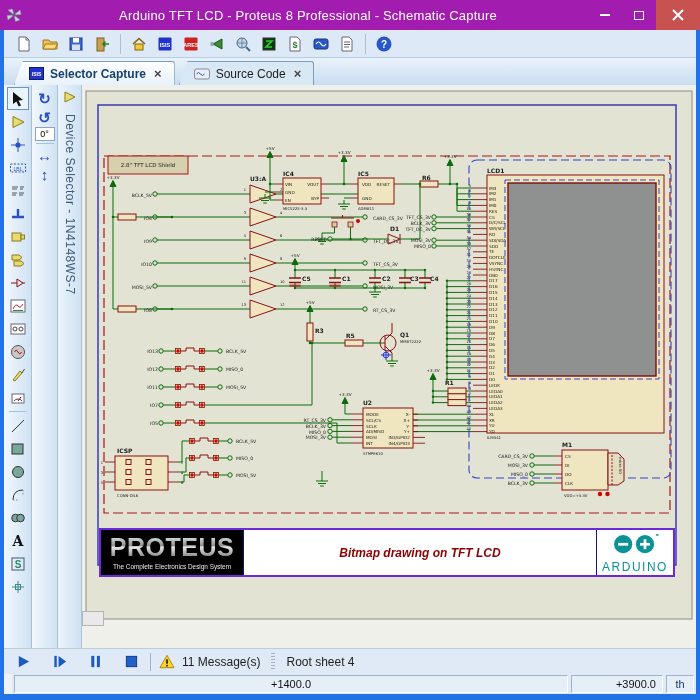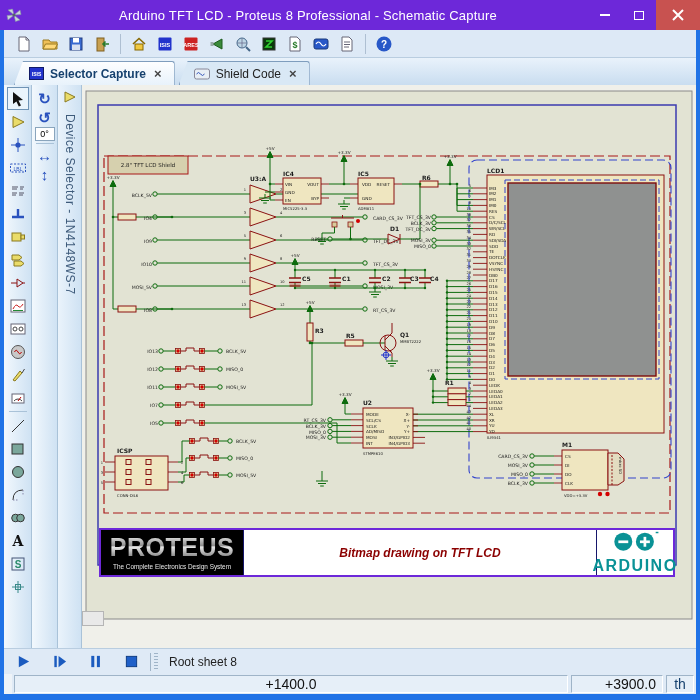--- a/index.html
+++ b/index.html
@@ -1,21 +1,21 @@
 <!DOCTYPE html>
 <html><head>
 <meta charset="utf-8">
 <style>
   * { margin:0; padding:0; box-sizing:border-box; }
   html,body { width:700px; height:700px; overflow:hidden; }
   body { font-family:"Liberation Sans", sans-serif; font-size:12px; background:#2173e6; }
   .window { width:700px; height:700px; display:flex; flex-direction:column;
             border-left:4px solid #2173e6; border-right:4px solid #2173e6; border-bottom:6px solid #2173e6; background:#eef3f8; }
   
-  .titlebar { height:30px; margin:0 -4px; background:#6d28d9; display:flex; align-items:center; color:#fff; flex:0 0 auto; }
+  .titlebar { height:30px; margin:0 -4px; background:#a21caf; display:flex; align-items:center; color:#fff; flex:0 0 auto; }
   .titlebar .appicon { width:28px; display:flex; justify-content:center; }
   .titlebar .title { flex:1; text-align:center; font-size:13px; letter-spacing:.2px; }
   .wbtn { width:34px; height:24px; display:flex; align-items:center; justify-content:center; color:#fff; font-size:13px; }
   .wbtn.close { width:44px; height:30px; background:#c85250; }
   .glyph-min { width:10px; height:2px; background:#fff; display:inline-block; }
   .glyph-max { width:10px; height:9px; border:1.5px solid #fff; display:inline-block; }
   
   .menubar { height:22px; background:#f4f4f4; border-bottom:1px solid #d8d8d8; display:flex; align-items:center; padding-left:12px; gap:0; flex:0 0 auto; }
   .menubar span { padding:2px 9px; color:#111; font-size:12px; }
   
@@ -49,21 +49,21 @@
   .banner { position:absolute; left:17px; top:443px; width:576px; height:49px; background:#fff; border:2px solid #6d28d9; display:flex; }
   .p-logo { width:142px; height:100%; background:#000; flex:0 0 auto; }
   .b-title { flex:1; display:flex; align-items:center; justify-content:center; color:#8b0000; font-weight:bold; font-size:12px; border-left:1px solid #16166b; border-right:1px solid #16166b;font-style:italic; }
   .a-logo { width:76px; height:100%; background:#fff; display:flex; flex-direction:column; align-items:center; justify-content:center; flex:0 0 auto; }
   
   .animbar { height:26px; background:#dfeaf6; border-top:1px solid #b9cde0; display:flex; align-items:center; flex:0 0 auto; font-size:12px; color:#222; }
   .agrp { display:flex; align-items:center; height:22px; padding:0 8px; gap:14px; }
   .asep { width:1px; height:18px; background:#9fb4c8; }
   .grip { width:4px; height:18px; margin:0 3px; background:repeating-linear-gradient(#9fb4c8 0 1px, transparent 1px 3px); }
   .abtn { display:flex; align-items:center; justify-content:center; width:22px; height:18px; }
-  .statusbar { height:20px; background:#dfeaf6; display:flex; align-items:stretch; gap:3px; padding:1px 2px; flex:0 0 auto; font-size:14px; color:#111;margin-left:8px; }
+  .statusbar { height:20px; background:#dfeaf6; display:flex; align-items:stretch; gap:3px; padding:1px 2px; flex:0 0 auto; font-size:11px; color:#111;margin-left:8px; }
   .scell { border:1px solid; border-color:#9fb4c8 #ffffff #ffffff #9fb4c8; display:flex; align-items:center; justify-content:center; background:#e6eff8; }
   .scell.c1 { flex:1; }
   .scell.c2 { width:92px; justify-content:flex-end; padding-right:6px; }
   .scell.c3 { width:28px; color:#16416e; }
   
   svg.sch { font-family:"DejaVu Sans", sans-serif; }
   svg.sch text { fill:#1a1a1a; }
   .w { stroke:#0d6b0d; stroke-width:1; fill:none; }
   .cw { stroke:#8a1111; stroke-width:1; fill:none; }
   .cf { fill:#efe6c0; stroke:#8a1111; stroke-width:1; }
@@ -215,21 +215,21 @@
     <div class="tab active">
       <span class="minisis">ISIS</span>
       <span>Selector Capture</span>
       <span class="closex">×</span>
     </div>
     <div class="tab">
       <svg class="minisrc" viewBox="0 0 16 12">
           <rect x="0.5" y="1" width="15" height="10" rx="2" fill="#e8eef4" stroke="#889"></rect>
           <path d="M2.5 6 Q4.5 3 6.5 6 T10.5 6" stroke="#3355bb" fill="none"></path>
         </svg>
-      <span>Shield Code</span>
+      <span>Source Code</span>
       <span class="closex">×</span>
     </div>
   </div>
 
   <div class="main">
 
     <div class="toolcol toolcol1">
       <span class="micon selected">
           <svg width="18" height="18" viewBox="0 0 18 18">
             <path d="M4 2 L14 10 L9.5 10.5 L12 15.5 L9.8 16.5 L7.4 11.5 L4 14 Z" fill="#111"></path>
@@ -1280,21 +1280,21 @@
         <div class="b-title">Bitmap drawing on TFT LCD</div>
         <div class="a-logo">
           <svg width="60" height="28" viewBox="0 0 66 30">
             <circle cx="20" cy="13" r="10" fill="#0a9296"></circle>
             <circle cx="44" cy="13" r="10" fill="#0a9296"></circle>
             <rect x="14.5" y="11.6" width="11" height="3" fill="#fff"></rect>
             <rect x="38.5" y="11.6" width="11" height="3" fill="#fff"></rect>
             <rect x="42.5" y="7.6" width="3" height="11" fill="#fff"></rect>
             <rect x="56" y="2" width="3" height="1.6" fill="#0a9296"></rect>
           </svg>
-          <span style="color:#0a9296;font-weight:bold;font-size:16px;letter-spacing:1.5px;">ARDUINO</span>
+          <span style="color:#0a9296;font-weight:normal;font-size:12px;letter-spacing:1.5px;">ARDUINO</span>
         </div>
       </div>
       <div class="corner-notch"></div>
     </div>
   </div>
 
   <div class="animbar">
     <div class="agrp">
       <span class="abtn">
           <svg width="15" height="15" viewBox="0 0 16 16">
@@ -1313,23 +1313,31 @@
             <rect x="9.5" y="2" width="3.2" height="12" fill="#1b5bbf"></rect>
           </svg>
         </span>
       <span class="abtn">
           <svg width="15" height="15" viewBox="0 0 16 16">
             <rect x="2.5" y="2.5" width="11" height="11" fill="#2060c8" stroke="#0c3a80"></rect>
           </svg>
         </span>
     </div>
     <span class="asep"></span>
+    <div class="agrp" style="gap:7px;">
+      <svg width="16" height="15" viewBox="0 0 18 17">
+          <path d="M9 1.5 L17 15.5 H1 Z" fill="#ffd230" stroke="#a88000"></path>
+          <rect x="8.1" y="6" width="1.8" height="5" fill="#111"></rect>
+          <rect x="8.1" y="12.3" width="1.8" height="1.8" fill="#111"></rect>
+        </svg>
+      <span>11 Message(s)</span>
+    </div>
     <span class="grip"></span>
     <div class="agrp">
-      <span>Root sheet 8</span>
+      <span>Root sheet 4</span>
     </div>
   </div>
 
   <div class="statusbar">
     <div class="scell c1">
         <span>+1400.0</span>
       </div>
     <div class="scell c2">
         <span>+3900.0</span>
       </div>

